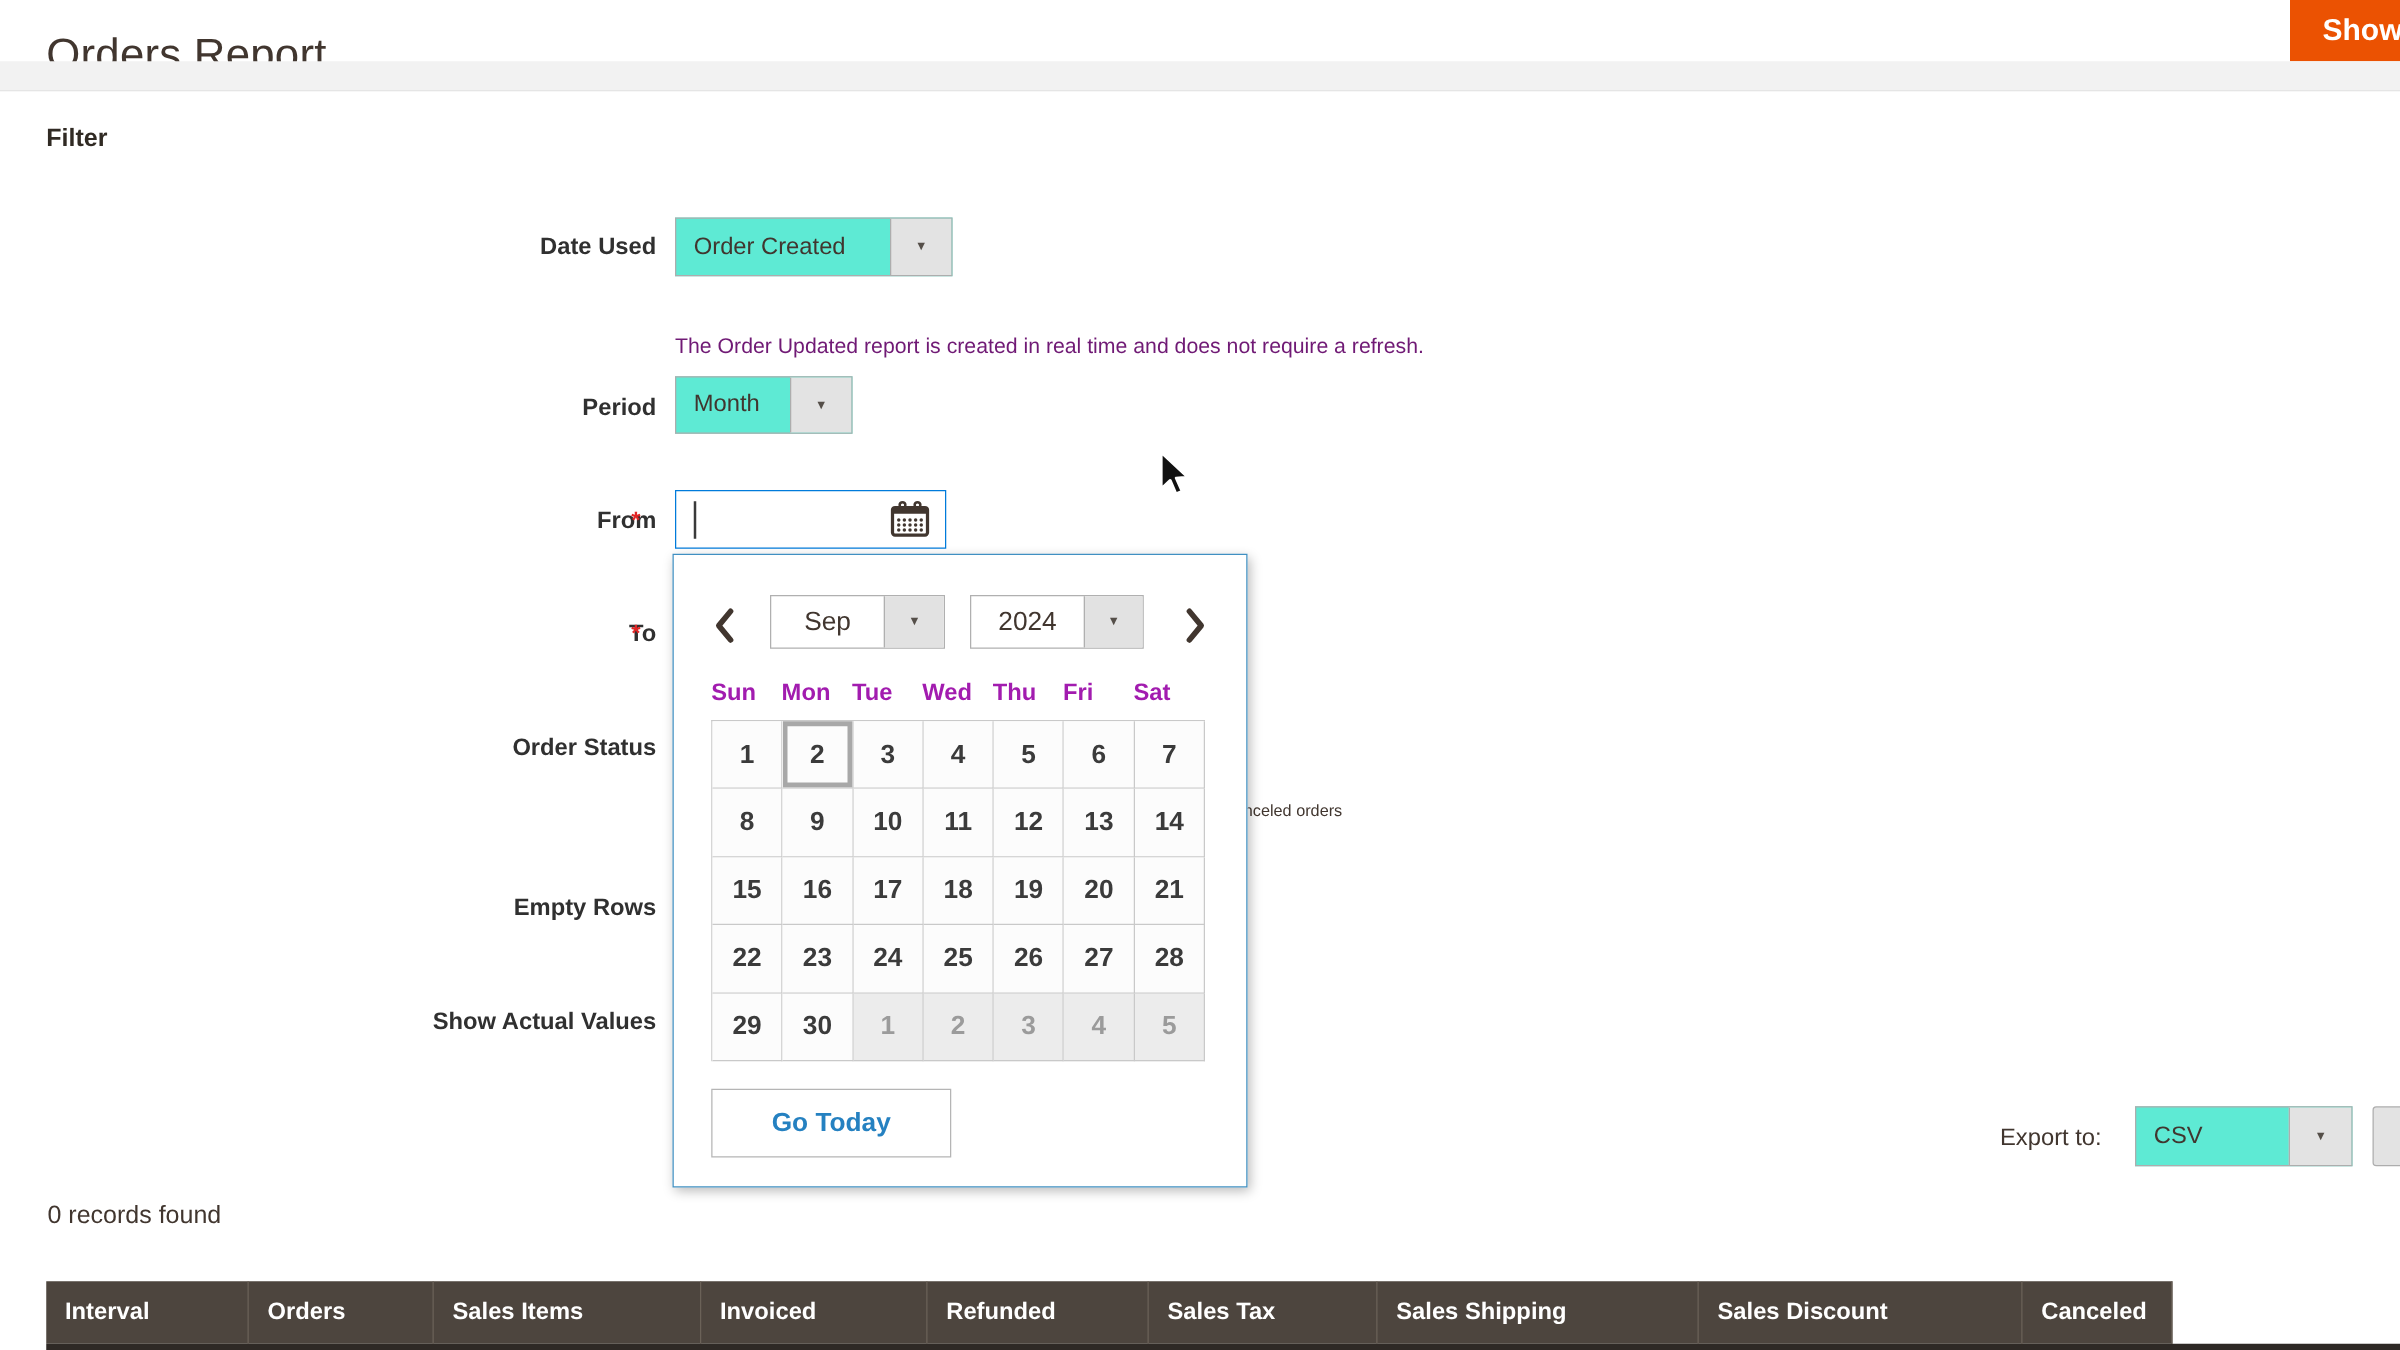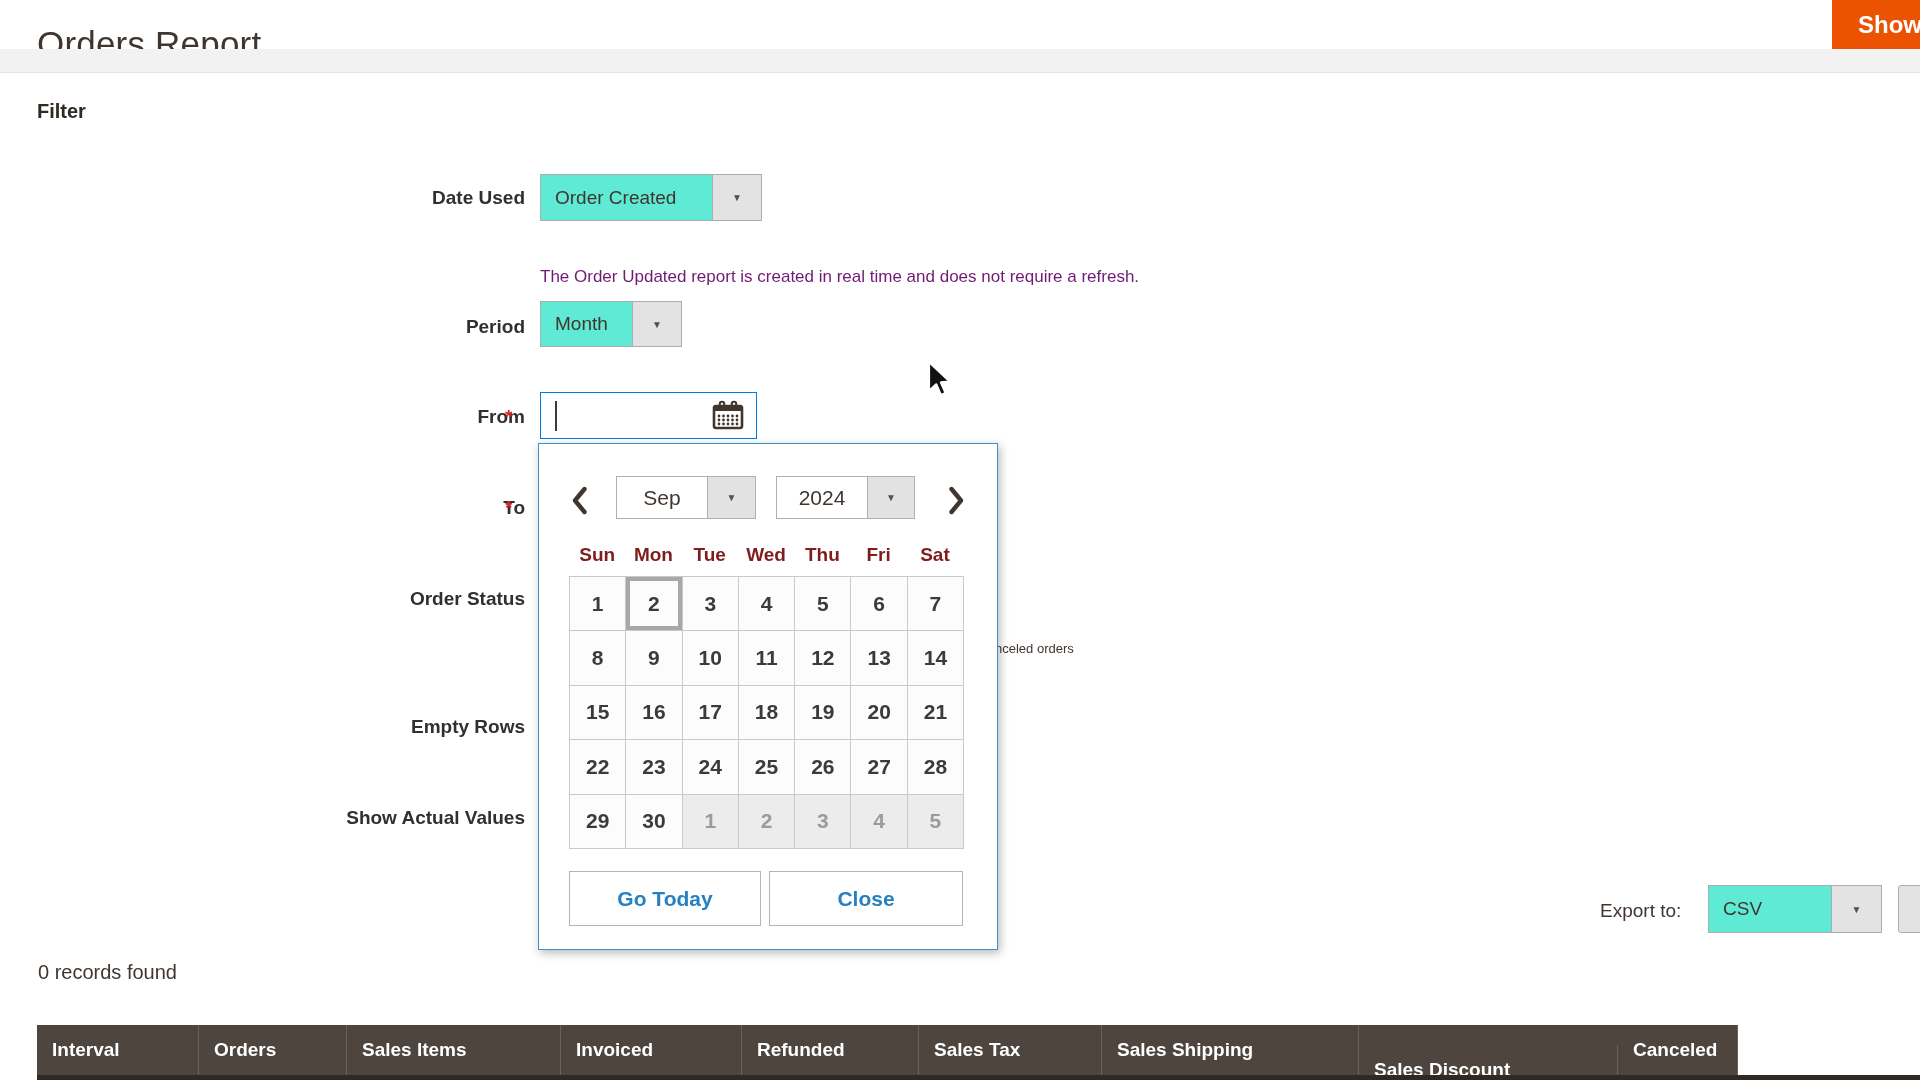--- a/index.html
+++ b/index.html
@@ -36,21 +36,21 @@
   .popup{position:absolute;left:538px;top:443px;width:460px;height:507px;background:#fff;border:1px solid #4090c2;
          box-shadow:2px 3px 9px rgba(0,0,0,.28);box-sizing:border-box;}
   .nav{position:absolute;top:42px;cursor:pointer;}
   .nav.prev{left:32px;} .nav.next{left:409px;}
   .psel{position:absolute;top:32px;height:43px;display:flex;background:#fff;border:1px solid #b0b0b0;box-sizing:border-box;cursor:pointer;}
   .psel .val{flex:1;display:flex;align-items:center;justify-content:center;font-size:21px;color:#41362f;}
   .psel .arrow{background:#e2e2e2;border-left:1px solid #b0b0b0;display:flex;align-items:center;justify-content:center;font-size:10px;color:#554f49;}
   .psel.month{left:77px;width:140px;} .psel.month .arrow{width:47px;}
   .psel.year{left:237px;width:139px;}  .psel.year .arrow{width:46px;}
   .dow-row{position:absolute;left:30px;top:100px;display:grid;grid-template-columns:repeat(7,56.3px);}
-  .dow{height:24px;text-align:center;font-size:19px;font-weight:700;color:#7f1d1d;}
+  .dow{height:24px;font-size:19px;font-weight:700;color:#a21caf;}
   .days{position:absolute;left:30px;top:132px;display:grid;grid-template-columns:repeat(7,56.3px);grid-auto-rows:54.4px;
         border-top:1px solid #c9c9c9;border-left:1px solid #c9c9c9;}
   .cal-cell{border-right:1px solid #c9c9c9;border-bottom:1px solid #c9c9c9;background:#fcfcfc;
             display:flex;align-items:center;justify-content:center;font-size:21px;font-weight:700;color:#3b3b3b;cursor:pointer;}
   .cal-cell.today{box-shadow:inset 0 0 0 4px #a8a8a8;}
   .cal-cell.muted{background:#ececec;color:#9b9b9b;}
   .pbtn{position:absolute;top:427px;height:55px;background:#fff;border:1px solid #b5b5b5;box-sizing:border-box;
         display:flex;align-items:center;justify-content:center;font-size:21px;font-weight:700;color:#2581c1;cursor:pointer;}
   .pbtn.gotoday{left:30px;width:192px;} .pbtn.close{left:230px;width:194px;}
 
@@ -187,41 +187,40 @@
         <div class="cal-cell">28</div>
         <div class="cal-cell">29</div>
         <div class="cal-cell">30</div>
         <div class="cal-cell muted">1</div>
         <div class="cal-cell muted">2</div>
         <div class="cal-cell muted">3</div>
         <div class="cal-cell muted">4</div>
         <div class="cal-cell muted">5</div>
       </div>
     <div class="pbtn gotoday">Go Today</div>
-    <div class="pbtn close">Close</div>
   </div>
 
   <div class="export-label">Export to:</div>
   <div class="sel export-sel">
     <span class="val">CSV</span>
     <span class="arrow">▼</span>
   </div>
   <div class="export-btn-part"></div>
 
   <div class="records">0 records found</div>
 
   <div class="thead">
       <div class="th" style="width: 162px;">Interval</div>
       <div class="th" style="width: 148px;">Orders</div>
       <div class="th" style="width: 214px;">Sales Items</div>
       <div class="th" style="width: 181px;">Invoiced</div>
       <div class="th" style="width: 177px;">Refunded</div>
       <div class="th" style="width: 183px;">Sales Tax</div>
       <div class="th" style="width: 257px;">Sales Shipping</div>
-      <div class="th" style="width: 259px; margin-top: 20px;">Sales Discount</div>
+      <div class="th" style="width: 259px;">Sales Discount</div>
       <div class="th" style="width: 120px;">Canceled</div>
     </div>
   <div class="tstrip"></div>
 
   <svg class="cursor" width="28" height="40" viewBox="0 0 28 40">
     <path d="M3 2 L3 31 L10.2 24.3 L14.8 35 L19.6 33 L14.9 22.4 L24 21.6 Z" fill="#111" stroke="#fff" stroke-width="2.2" stroke-linejoin="round"></path>
   </svg>
 
 </div>
 

